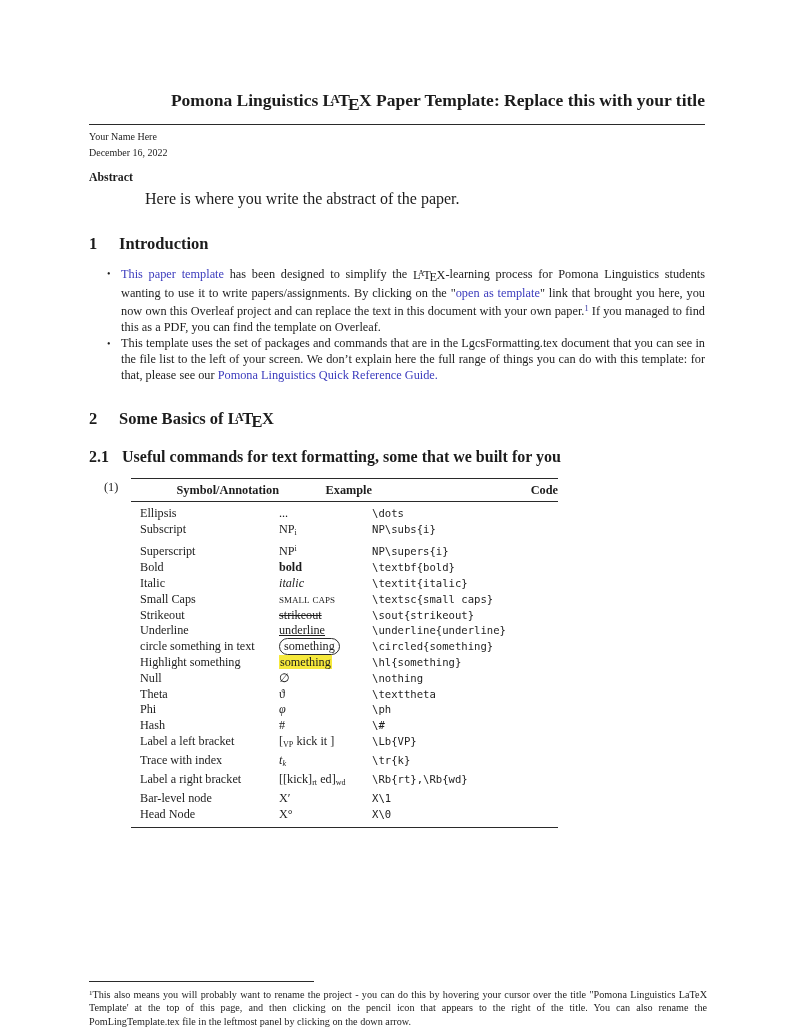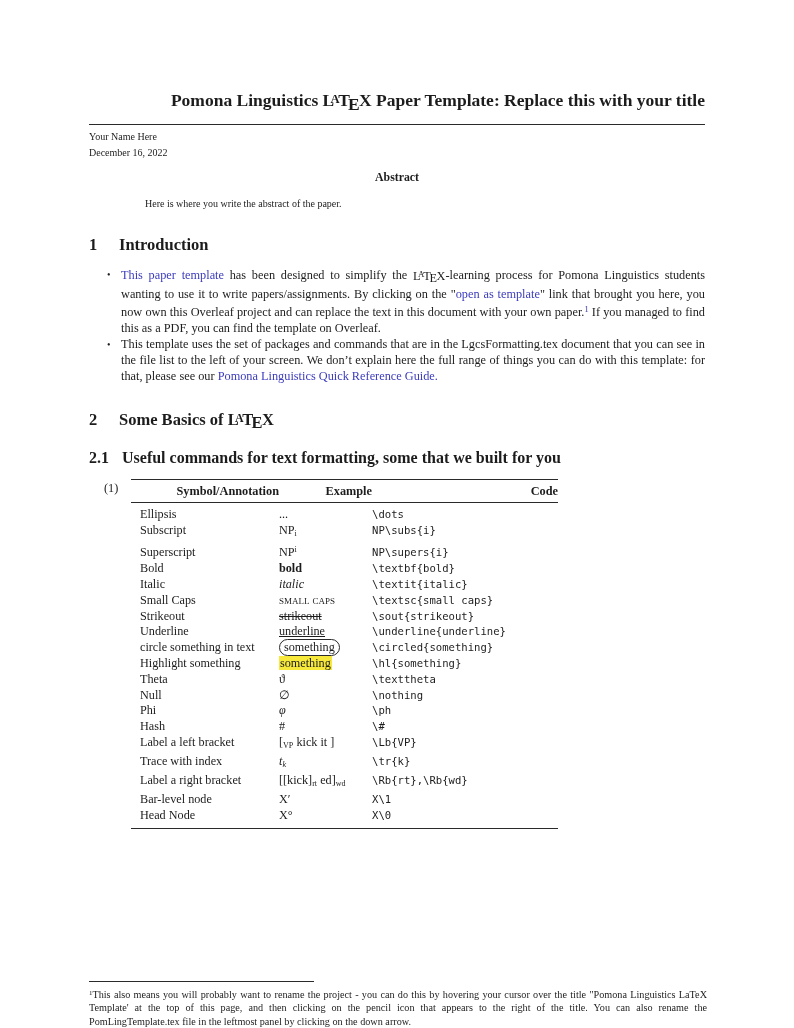--- a/index.html
+++ b/index.html
@@ -11,22 +11,22 @@
   .page { position:relative; width:794px; height:1028px; }
   .content { margin:0 89px; width:616px; }
 
   .title {
     margin-top:90px; text-align:right; font-weight:bold; font-size:17.5px;
     line-height:1.25;
   }
   .title-rule { margin-top:9px; border-top:1.5px solid #2a2a2a; }
   .byline { margin-top:4px; font-size:10px; line-height:15.5px; }
 
-  .abstract-head { margin-top:10px; text-align:center; font-weight:bold; font-size:11.8px; }
-  .abstract-body { margin-top:13px; font-size:10px; padding-left:56px; padding-right:40px; }
+  .abstract-head { margin-top:10px; text-align:left; font-weight:bold; font-size:11.8px; }
+  .abstract-body { margin-top:5px; font-size:16px; padding-left:56px; padding-right:40px; }
 
   .sec1 { margin-top:26px; font-size:16.5px; font-weight:bold; display:flex; }
   .sec1 .num { width:30px; flex:none; }
   .sec2 { margin-top:16px; font-size:16px; font-weight:bold; display:flex; }
   .sec2 .num { width:33px; flex:none; }
 
   ul.bullets { margin-top:11px; list-style:none; padding-left:32px; }
   ul.bullets li { position:relative; font-size:12.3px; line-height:16px; text-align:justify; }
   ul.bullets li + li { margin-top:0; }
   ul.bullets li::before {
@@ -160,28 +160,28 @@
               <td class="c1">circle something in text</td>
               <td class="c2"><span class="circle">something</span></td>
               <td class="c3 mono">\circled{something}</td>
             </tr>
             <tr>
               <td class="c1">Highlight something</td>
               <td class="c2"><span class="hl">something</span></td>
               <td class="c3 mono">\hl{something}</td>
             </tr>
             <tr>
+              <td class="c1">Null</td>
+              <td class="c2"><span>∅</span></td>
+              <td class="c3 mono">\nothing</td>
+            </tr>
+            <tr>
               <td class="c1">Theta</td>
               <td class="c2"><span>ϑ</span></td>
               <td class="c3 mono">\texttheta</td>
-            </tr>
-            <tr>
-              <td class="c1">Null</td>
-              <td class="c2"><span>∅</span></td>
-              <td class="c3 mono">\nothing</td>
             </tr>
             <tr>
               <td class="c1">Phi</td>
               <td class="c2"><span class="i">φ</span></td>
               <td class="c3 mono">\ph</td>
             </tr>
             <tr>
               <td class="c1">Hash</td>
               <td class="c2"><span>#</span></td>
               <td class="c3 mono">\#</td>

